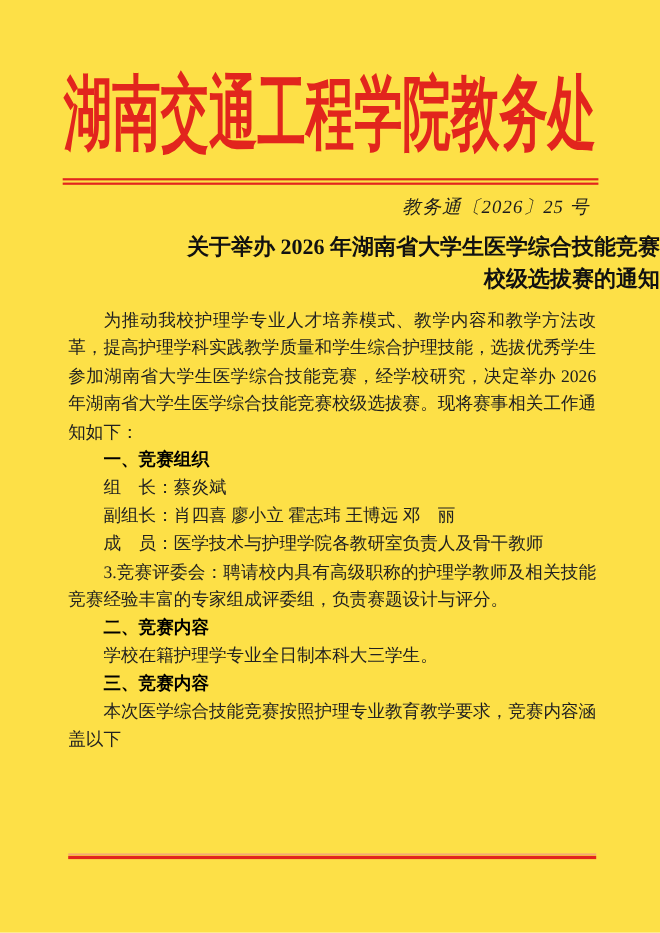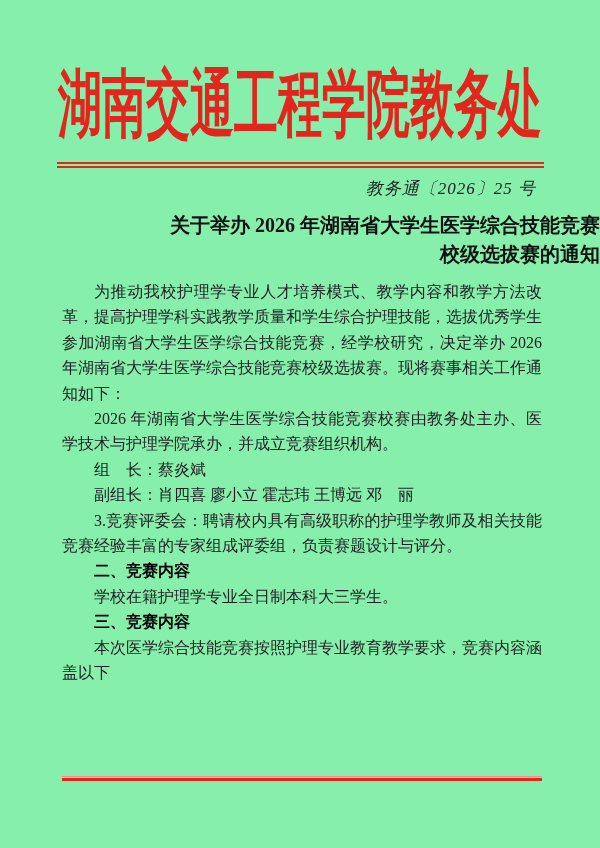--- a/index.html
+++ b/index.html
@@ -4,21 +4,21 @@
 <style>
   html, body {
     margin: 0;
     padding: 0;
     background: #ffffff;
   }
   .page {
     position: relative;
     width: 600px;
     height: 848px;
-    background: #86efac;
+    background: #fde047;
     overflow: hidden;
     font-family: "Liberation Serif", "DejaVu Serif", serif;
     color: #212121;
   }
   
   .masthead {
     position: absolute;
     top: 55px;
     left: 0;
     right: 0;
@@ -109,23 +109,24 @@
 
   <div class="doc-number">教务通〔2026〕25 号</div>
 
   <div class="title">
     <div>关于举办 2026 年湖南省大学生医学综合技能竞赛</div>
     <div>校级选拔赛的通知</div>
   </div>
 
   <div class="body-text">
     <p>为推动我校护理学专业人才培养模式、教学内容和教学方法改革，提高护理学科实践教学质量和学生综合护理技能，选拔优秀学生参加湖南省大学生医学综合技能竞赛，经学校研究，决定举办 2026 年湖南省大学生医学综合技能竞赛校级选拔赛。现将赛事相关工作通知如下：</p>
-    <p>2026 年湖南省大学生医学综合技能竞赛校赛由教务处主办、医学技术与护理学院承办，并成立竞赛组织机构。</p>
+    <p class="heading">一、竞赛组织</p>
     <p>组　长：蔡炎斌</p>
     <p>副组长：肖四喜 廖小立 霍志玮 王博远 邓　丽</p>
+    <p>成　员：医学技术与护理学院各教研室负责人及骨干教师</p>
     <p>3.竞赛评委会：聘请校内具有高级职称的护理学教师及相关技能竞赛经验丰富的专家组成评委组，负责赛题设计与评分。</p>
     <p class="heading">二、竞赛内容</p>
     <p>学校在籍护理学专业全日制本科大三学生。</p>
     <p class="heading">三、竞赛内容</p>
     <p>本次医学综合技能竞赛按照护理专业教育教学要求，竞赛内容涵盖以下</p>
   </div>
 
   <div class="bottom-rule"></div>
 
 </div>

